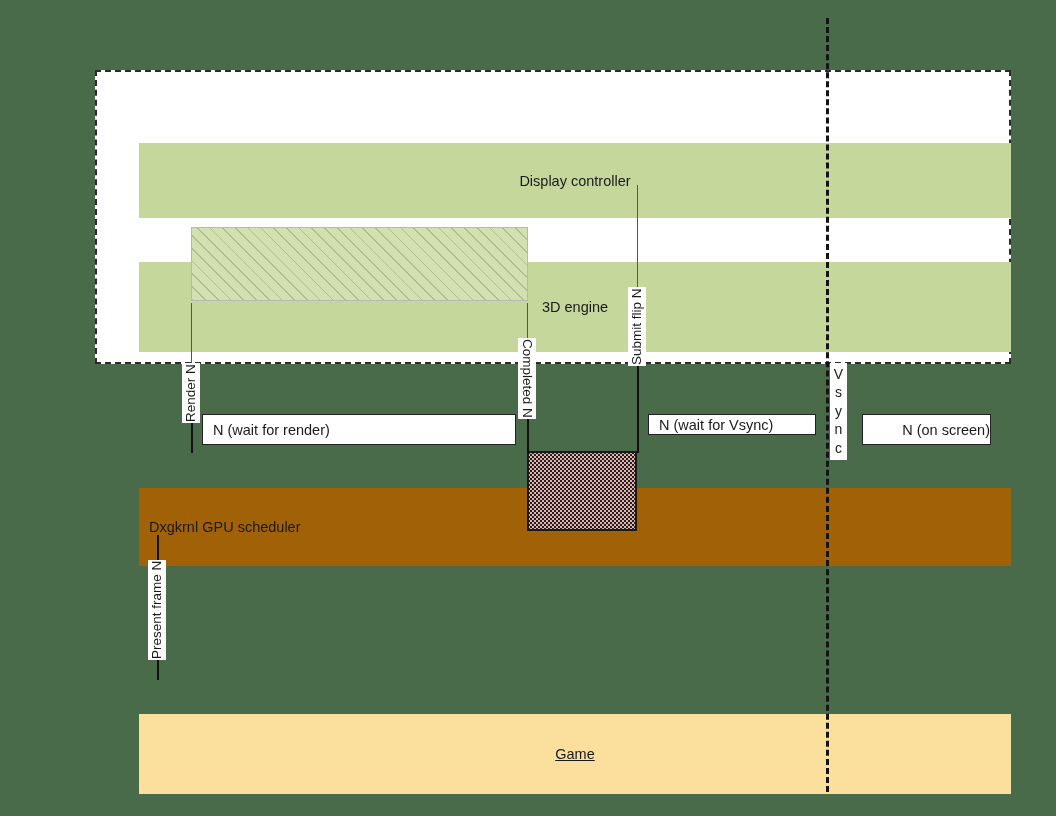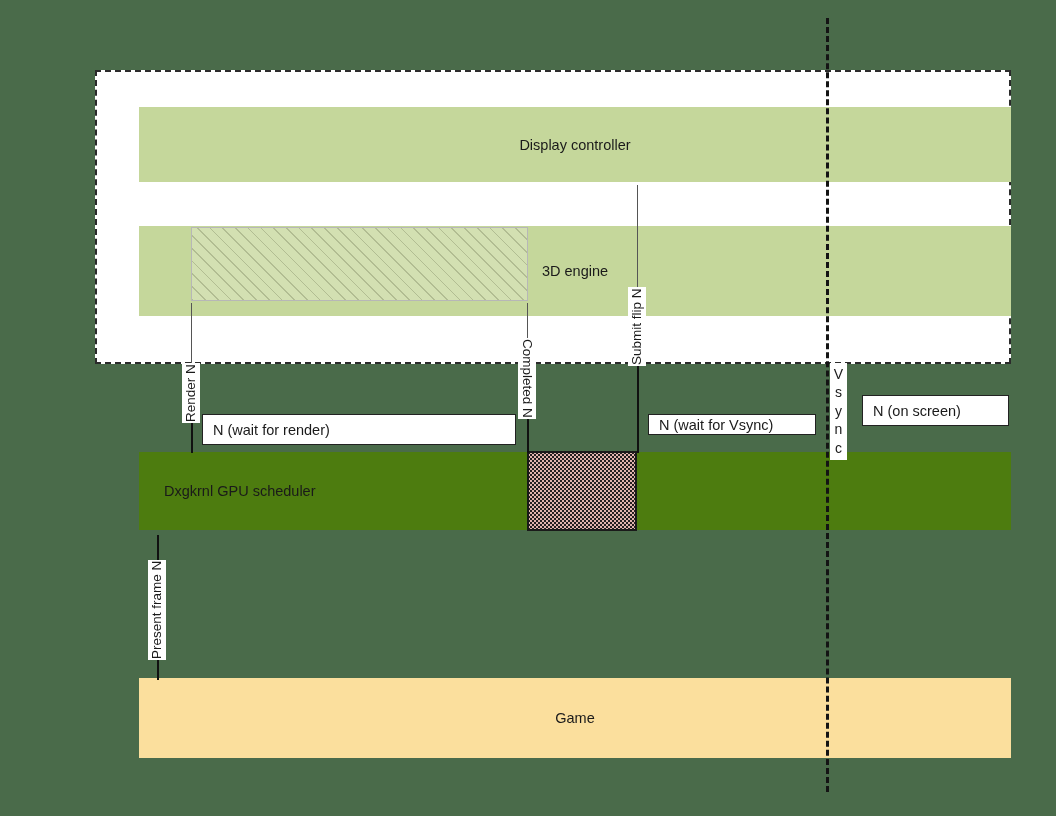--- a/index.html
+++ b/index.html
@@ -19,27 +19,27 @@
     background:#ffffff;
     border:2px dashed #2b2b2b;
     box-sizing:border-box;
   }
 
   
   .lane{
     position:absolute;
     box-sizing:border-box;
     display:flex;align-items:center;justify-content:center;
-    font-size:14.5px;color:#1a1a1a;
+    font-size:14.5px;color:#1a1a1a;margin-top:36px;
   }
   .lane-display{left:139px;top:107px;width:872px;height:75px;background:#c5d79b;}
   .lane-3d     {left:139px;top:226px;width:872px;height:90px;background:#c5d79b;}
-  .lane-sched  {left:139px;top:452px;width:872px;height:78px;background:#4d7c0f;
-                justify-content:flex-start;padding-left:25px;}
-  .lane-game   {left:139px;top:678px;width:872px;height:80px;background:#fbdf9d;}
+  .lane-sched  {left:139px;top:452px;width:872px;height:78px;background:#a16207;
+                justify-content:flex-start;padding-left:10px;}
+  .lane-game   {left:139px;top:678px;width:872px;height:80px;background:#fbdf9d;text-decoration:underline;}
 
   
   .hatch-3d{
     position:absolute;
     left:191px;top:227px;width:337px;height:74px;
     box-sizing:border-box;
     border:1px solid #b7b7b7;
     background-color:#d3e0b2;
     background-image:repeating-linear-gradient(
         45deg,
@@ -110,21 +110,21 @@
     border:1.6px solid #222;
     box-sizing:border-box;
     display:flex;align-items:center;
     padding-left:10px;
     font-size:14.5px;
     color:#1a1a1a;
     white-space:nowrap;
   }
   .cb-wait-render {left:202px;top:414px;width:314px;height:31px;}
   .cb-wait-vsync  {left:648px;top:414px;width:168px;height:21px;}
-  .cb-on-screen   {left:862px;top:395px;width:147px;height:31px;}
+  .cb-on-screen   {left:862px;top:414px;width:129px;height:31px;justify-content:flex-end;}
 </style>
 </head>
 <body>
 
 <div id="stage">
 
   <div class="gpu-box"></div>
 
   <div class="lane lane-display">
     <span>Display controller</span>

